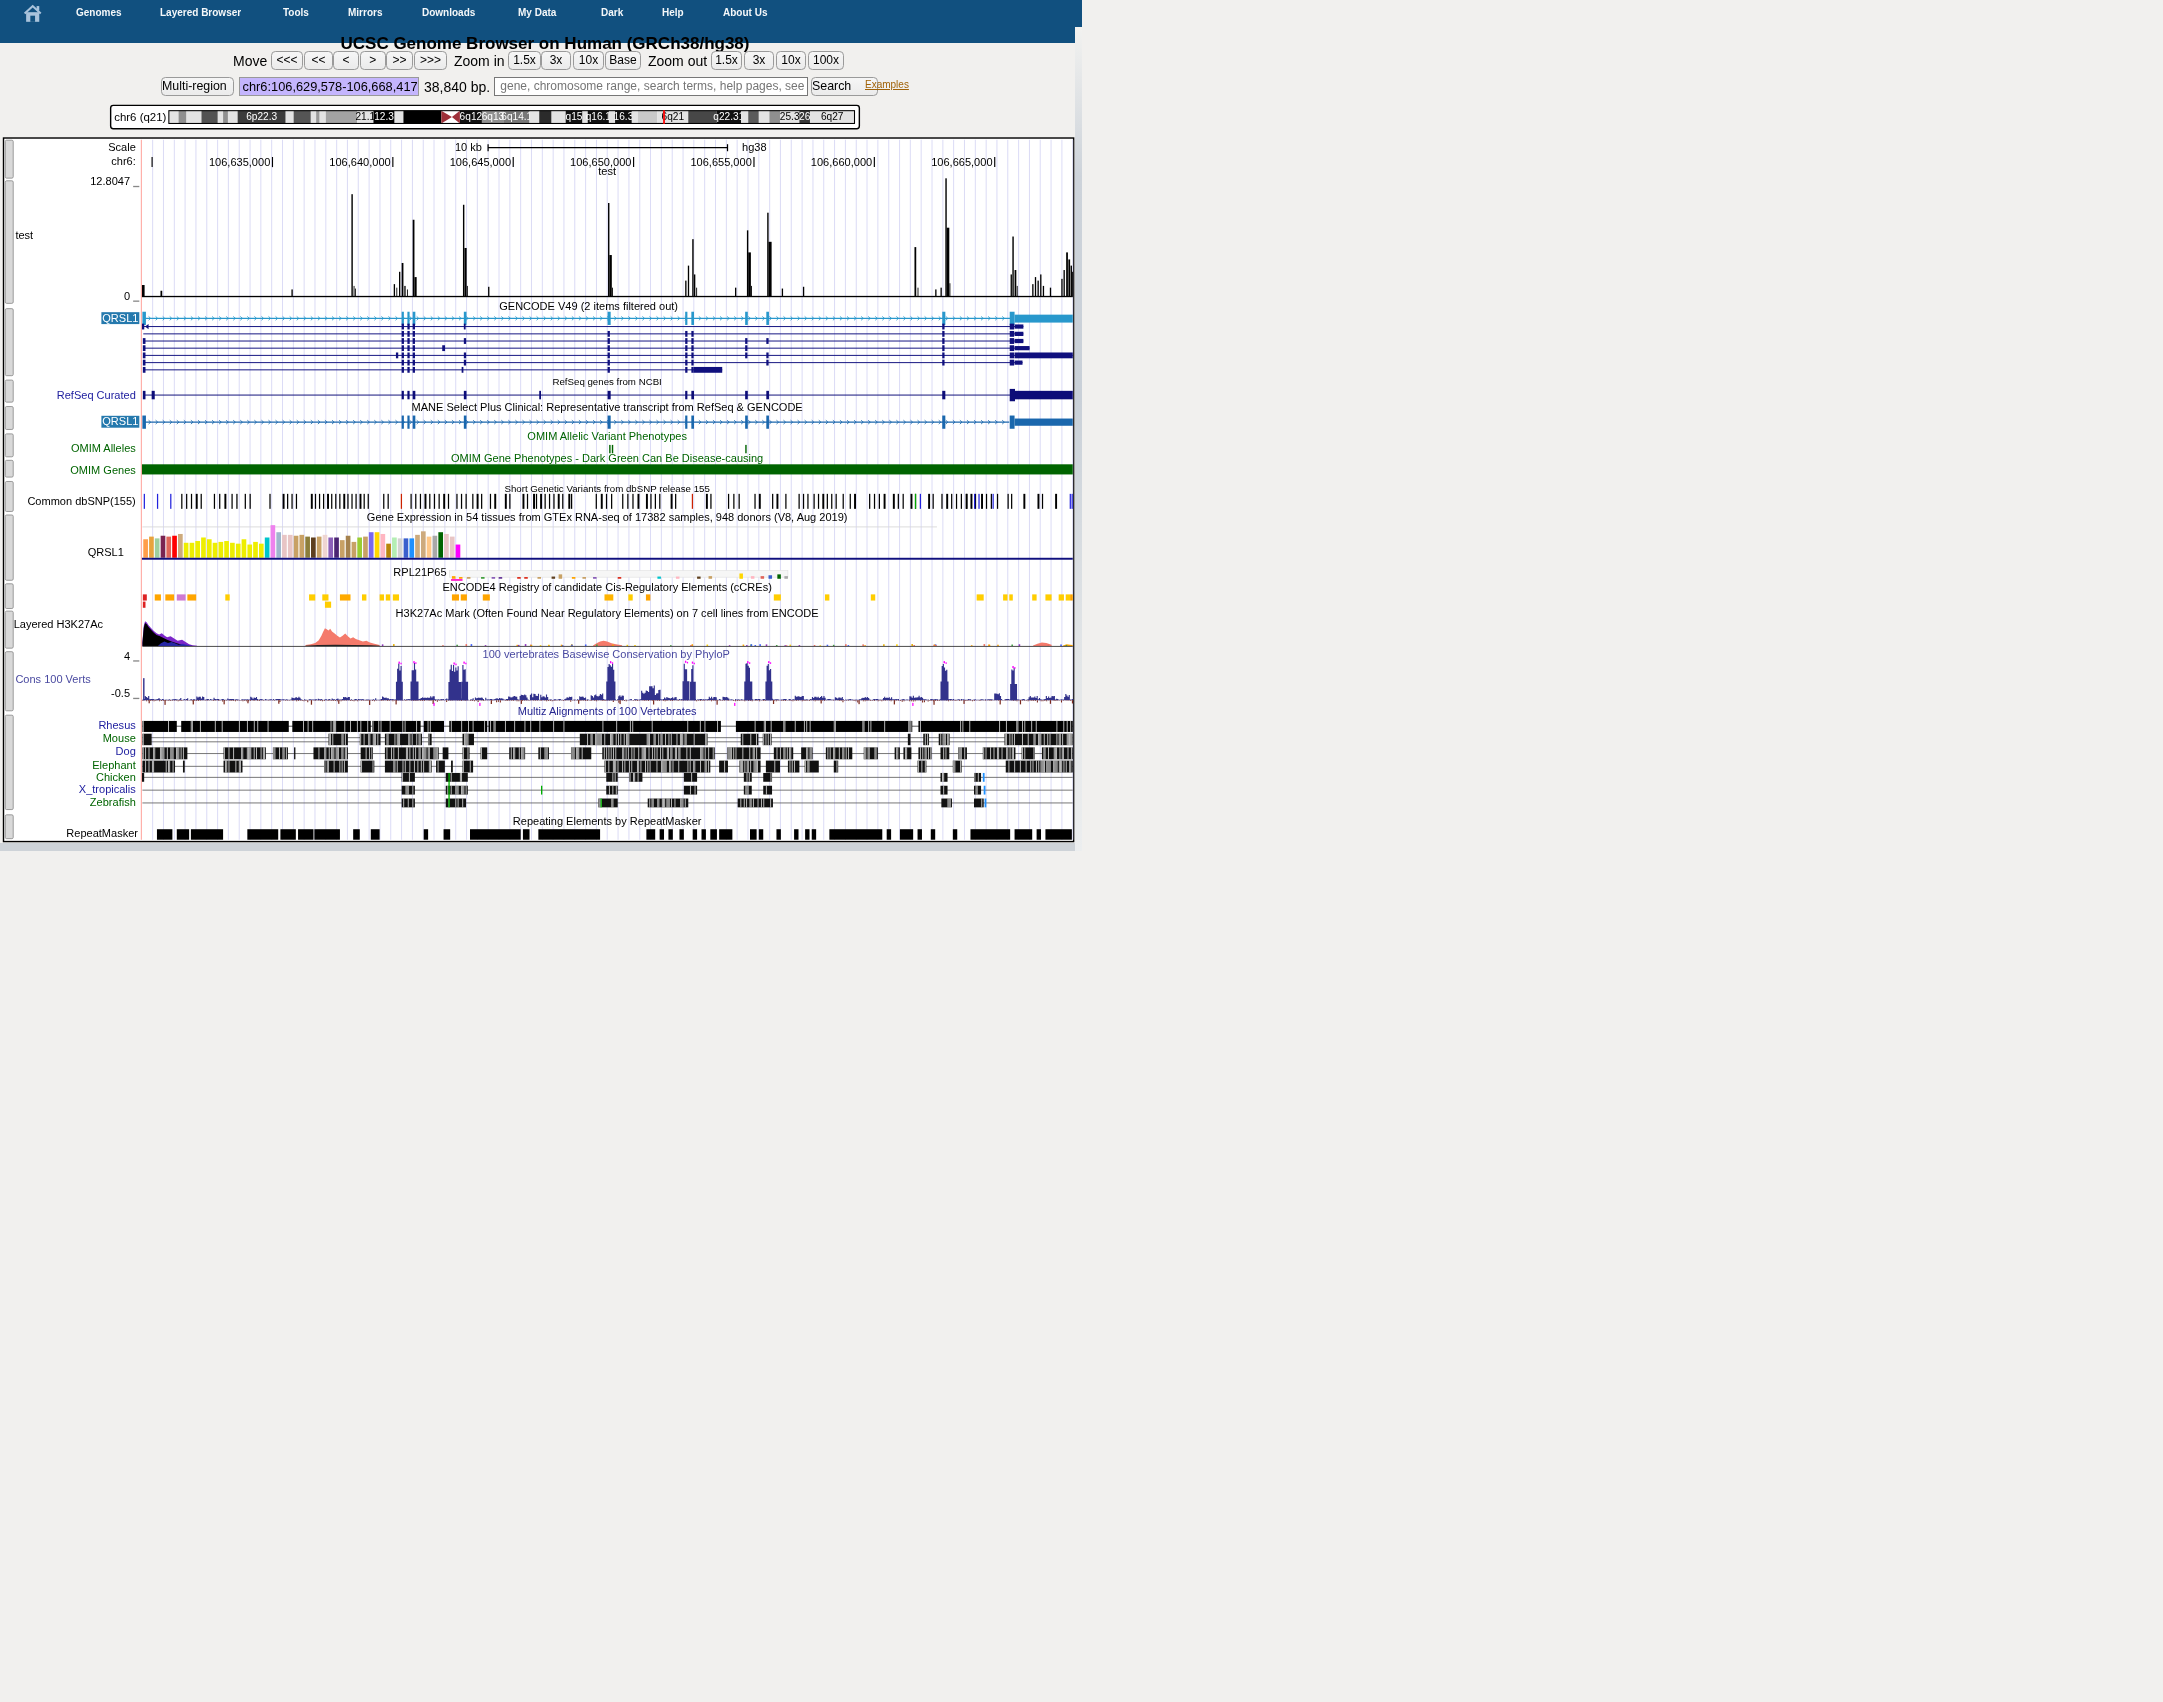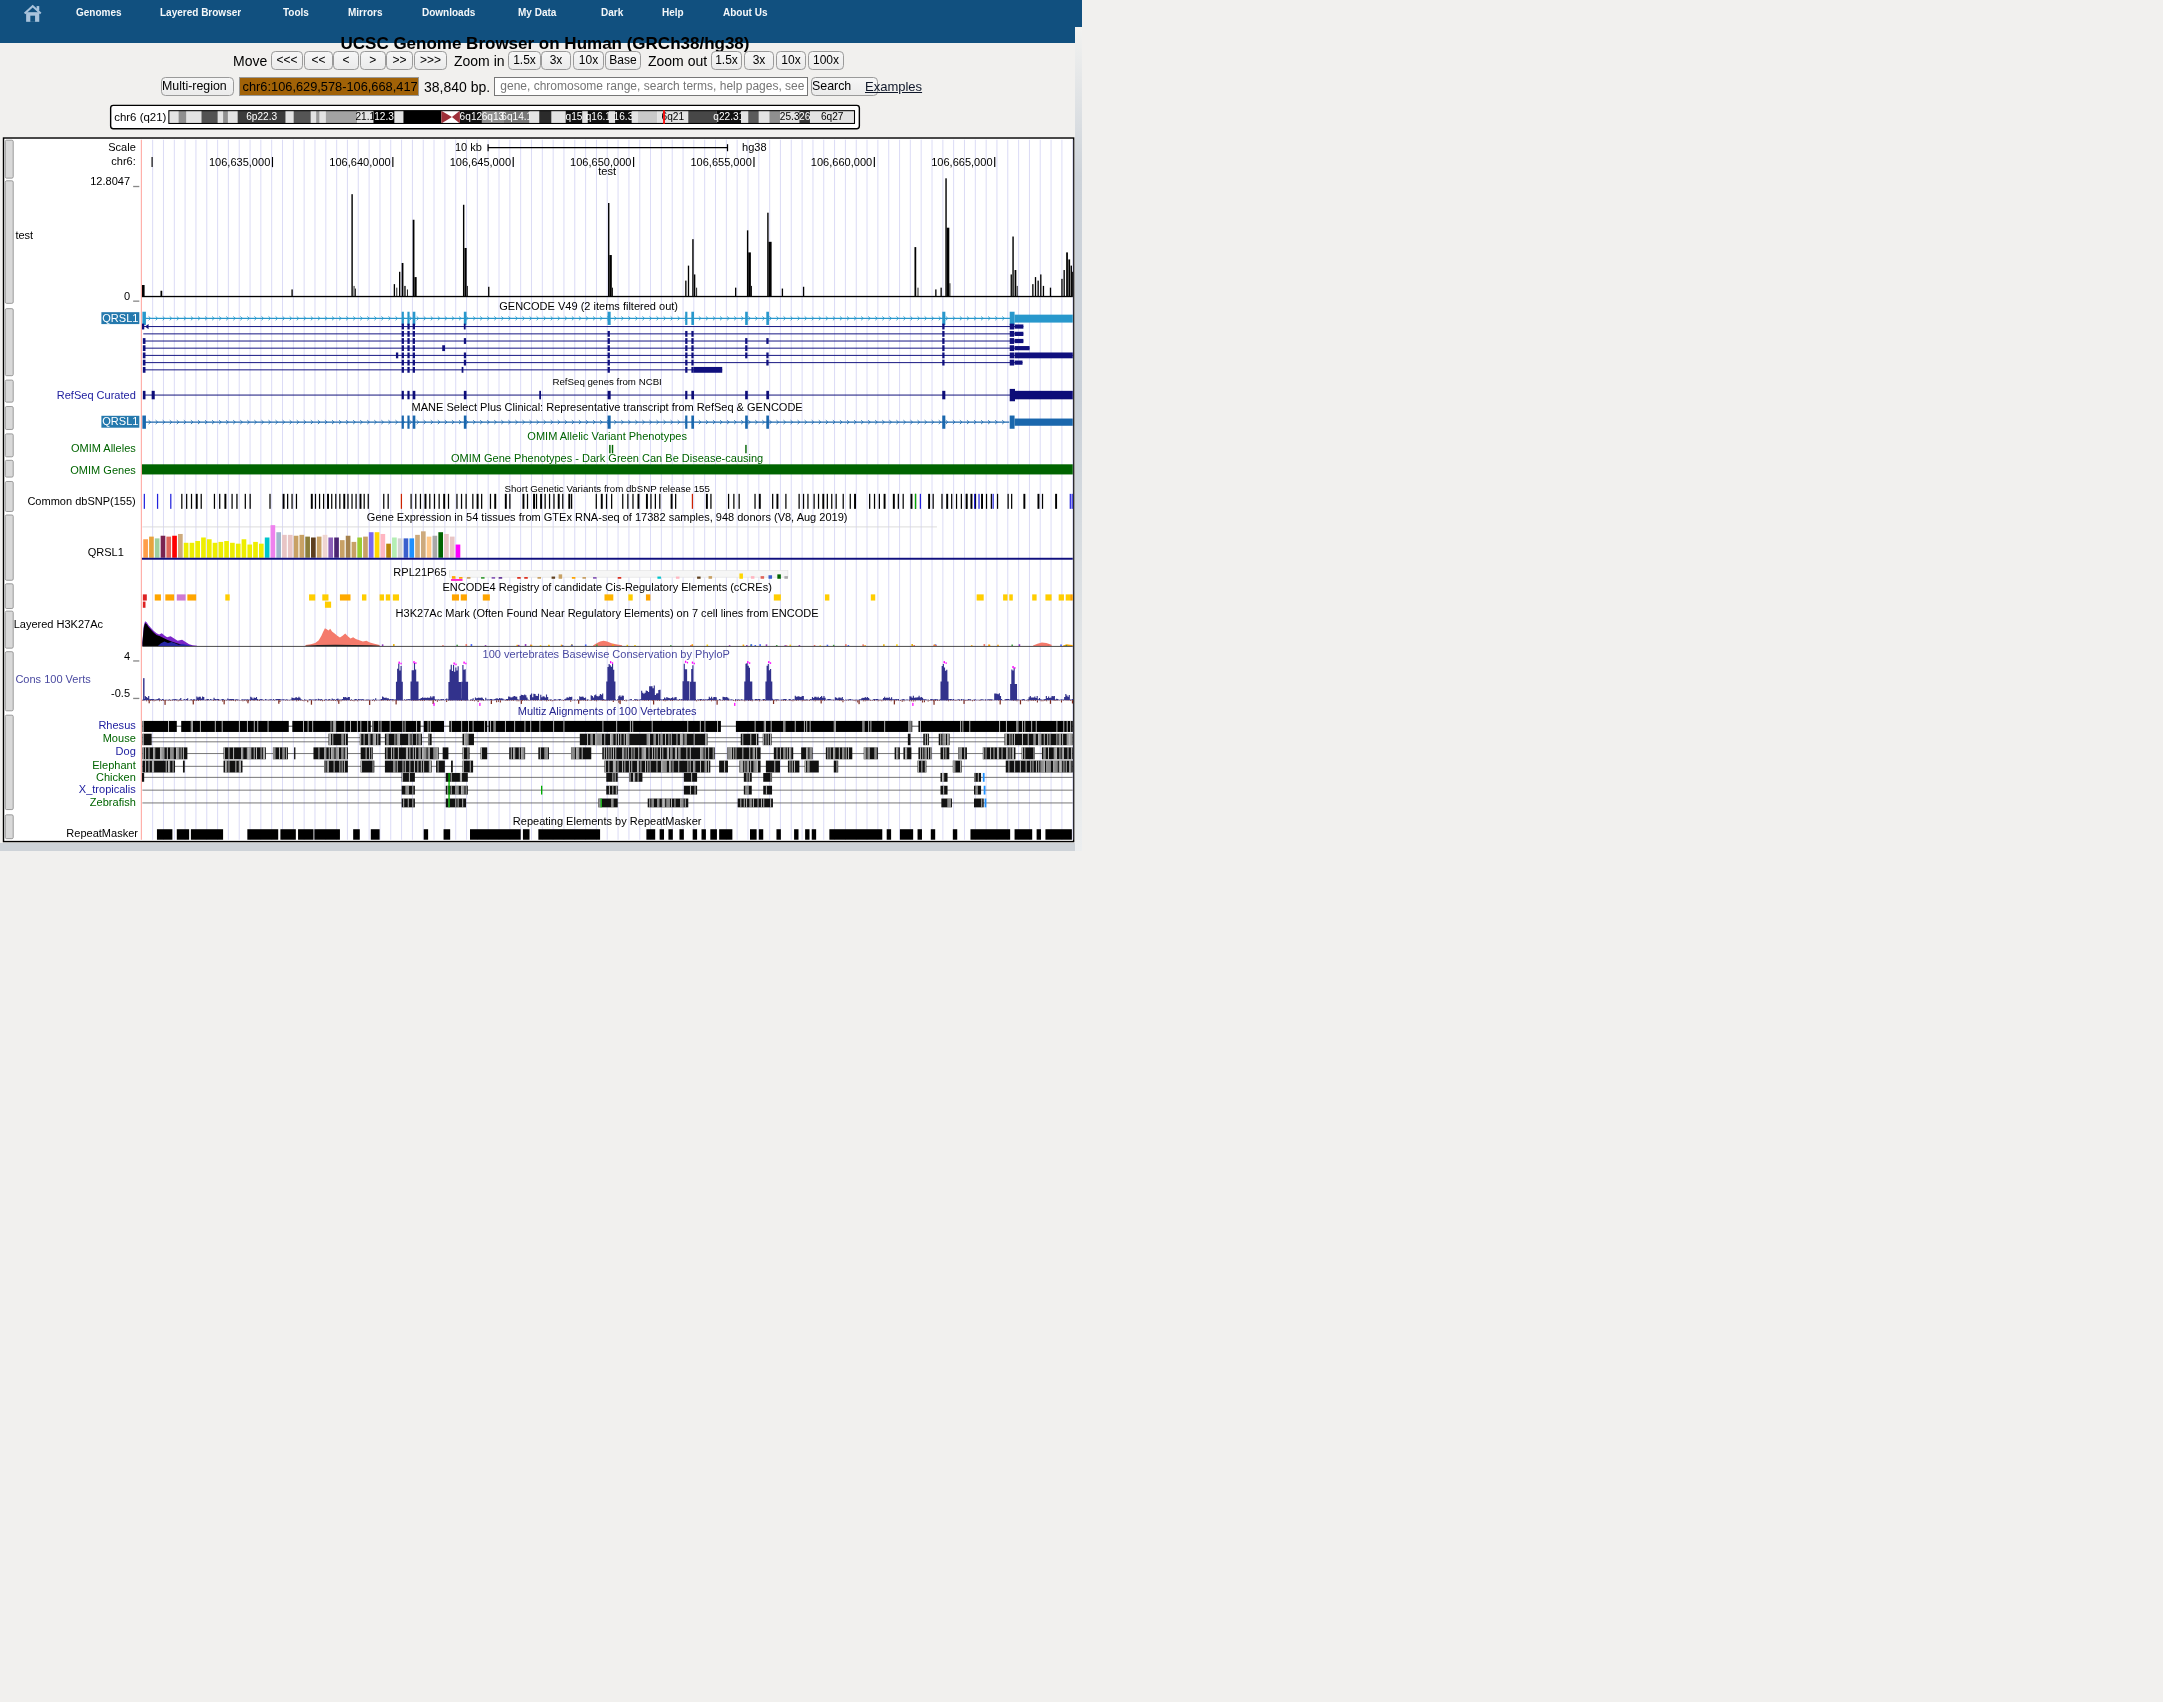--- a/index.html
+++ b/index.html
@@ -1,20 +1,20 @@
 <!DOCTYPE html>
 <html style="font-size:14px"><head><meta charset="utf-8"><style>
 * { margin:0; padding:0; box-sizing:border-box; }
 body { width:1082px; height:851px; background:#f1f0ee; font-family:"Liberation Sans", sans-serif; position:relative; overflow:hidden; }
 #nav { position:absolute; left:0; top:0; width:1082px; height:43px; background:#11507f; color:#f5f8fa; font-weight:bold; font-size:10px; }
 #title { position:absolute; left:0; top:34px; width:1090px; text-align:center; font-size:17px; font-weight:bold; color:#000; }
 .btn { position:absolute; top:51px; height:19px; background:linear-gradient(#f6f6f6,#ebebeb); border:0.9px solid #9a9a9a; border-radius:4.4px; text-align:center; line-height:17px; color:#000; }
 .btn2 { position:absolute; top:77px; height:19.4px; background:linear-gradient(#f6f6f6,#ebebeb); border:0.9px solid #9a9a9a; border-radius:4.4px; text-align:left; line-height:17.6px; font-size:12.4px; }
 .lab { position:absolute; top:53px; font-size:14px; }
-.inp { position:absolute; top:77px; height:19.4px; border:0.9px solid #999; background:#a16207; font-size:13.2px; color:#000; }
+.inp { position:absolute; top:77px; height:19.4px; border:0.9px solid #999; background:#c4b5fd; font-size:13.2px; color:#000; }
 </style></head><body>
 <div id="nav">
     <svg style="position:absolute;left:23px;top:2.6px" width="19.4" height="21" viewBox="0 0 22 24">
 <path d="M11 2 L21 11 L19.4 12.8 L11 5.2 L2.6 12.8 L1 11 Z" fill="#a9c3dc"></path>
 <rect x="3.5" y="10.5" width="15" height="11" fill="#a9c3dc"></rect>
 <rect x="8.3" y="14.5" width="5.4" height="7" fill="#11507e"></rect>
 <rect x="15.5" y="3.5" width="3" height="5" fill="#a9c3dc"></rect>
     </svg>
     <span style="position:absolute;left:76px;top:6.6px">Genomes</span>
     <span style="position:absolute;left:160px;top:6.6px">Layered Browser</span>
@@ -42,21 +42,21 @@
 <div class="btn" style="left:744px;width:30px;font-size:12px">3x</div>
 <div class="btn" style="left:776px;width:30px;font-size:12px">10x</div>
 <div class="btn" style="left:808px;width:36px;font-size:12px">100x</div>
 <span class="lab" style="left:454px">Zoom in</span>
 <span class="lab" style="left:648px">Zoom out</span>
 <div class="btn2" style="left:161px;width:73px">Multi-region</div>
 <div class="inp" style="left:239px;width:180px;line-height:17.6px;padding-left:2.6px;font-size:12.8px;white-space:nowrap;overflow:hidden">chr6:106,629,578-106,668,417</div>
 <span style="position:absolute;left:424px;top:79px;font-size:14px">38,840 bp.</span>
 <div class="inp" style="left:494px;width:314px;line-height:17.6px;padding-left:5.3px;background:#fff;border:1.3px solid #777;color:#757575;font-size:12px;white-space:nowrap;overflow:hidden">gene, chromosome range, search terms, help pages, see examples</div>
 <div class="btn2" style="left:811px;width:67px">Search</div>
-<a style="position:absolute;left:865px;top:79px;font-size:13px;color:#0f172a;text-decoration:underline">Examples</a>
+<a style="position:absolute;left:865px;top:79px;font-size:10px;color:#a16207;text-decoration:underline">Examples</a>
 <div style="position:absolute;left:0;top:843px;width:1082px;height:8.8px;background:#ced3d8"></div>
 <div style="position:absolute;left:1075px;top:26.5px;width:6.6px;height:825px;background:linear-gradient(#f2f2f0,#cdd3da 18%,#c9d0d8 45%,#e2e5e7 75%,#eceeef)"></div>
 <svg width="1082" height="851" viewBox="0 0 1226 965" style="position:absolute;left:0;top:0">
 <rect x="125.0" y="119.5" width="849.0" height="26.5" fill="#fff" stroke="#000" stroke-width="1.6" rx="3"></rect>
 <text x="129.0" y="137.5" font-size="13" fill="#000" text-anchor="start" font-family="Liberation Sans, sans-serif">chr6 (q21)</text>
 <rect x="191.0" y="125.5" width="11.0" height="14.5" fill="#e3e3e3"></rect>
 <rect x="202.0" y="125.5" width="9.0" height="14.5" fill="#8f8f8f"></rect>
 <rect x="211.0" y="125.5" width="17.0" height="14.5" fill="#e3e3e3"></rect>
 <rect x="228.0" y="125.5" width="18.5" height="14.5" fill="#525252"></rect>
 <rect x="246.5" y="125.5" width="6.0" height="14.5" fill="#e3e3e3"></rect>

